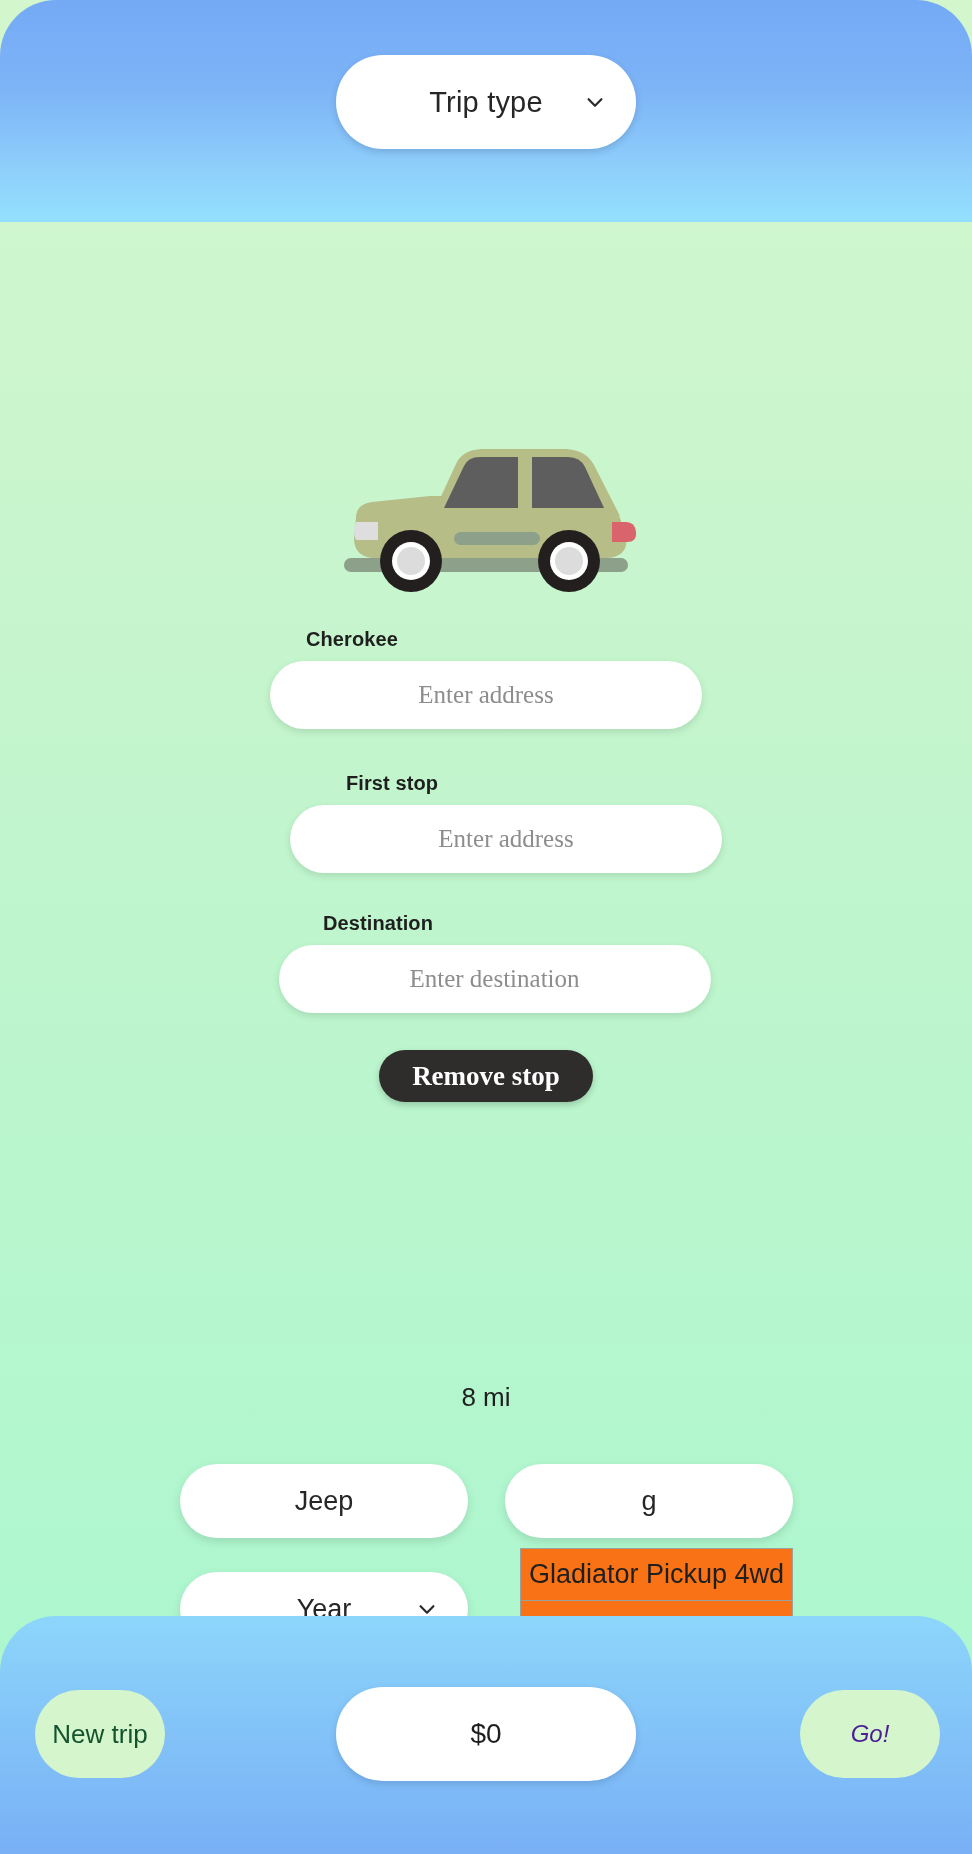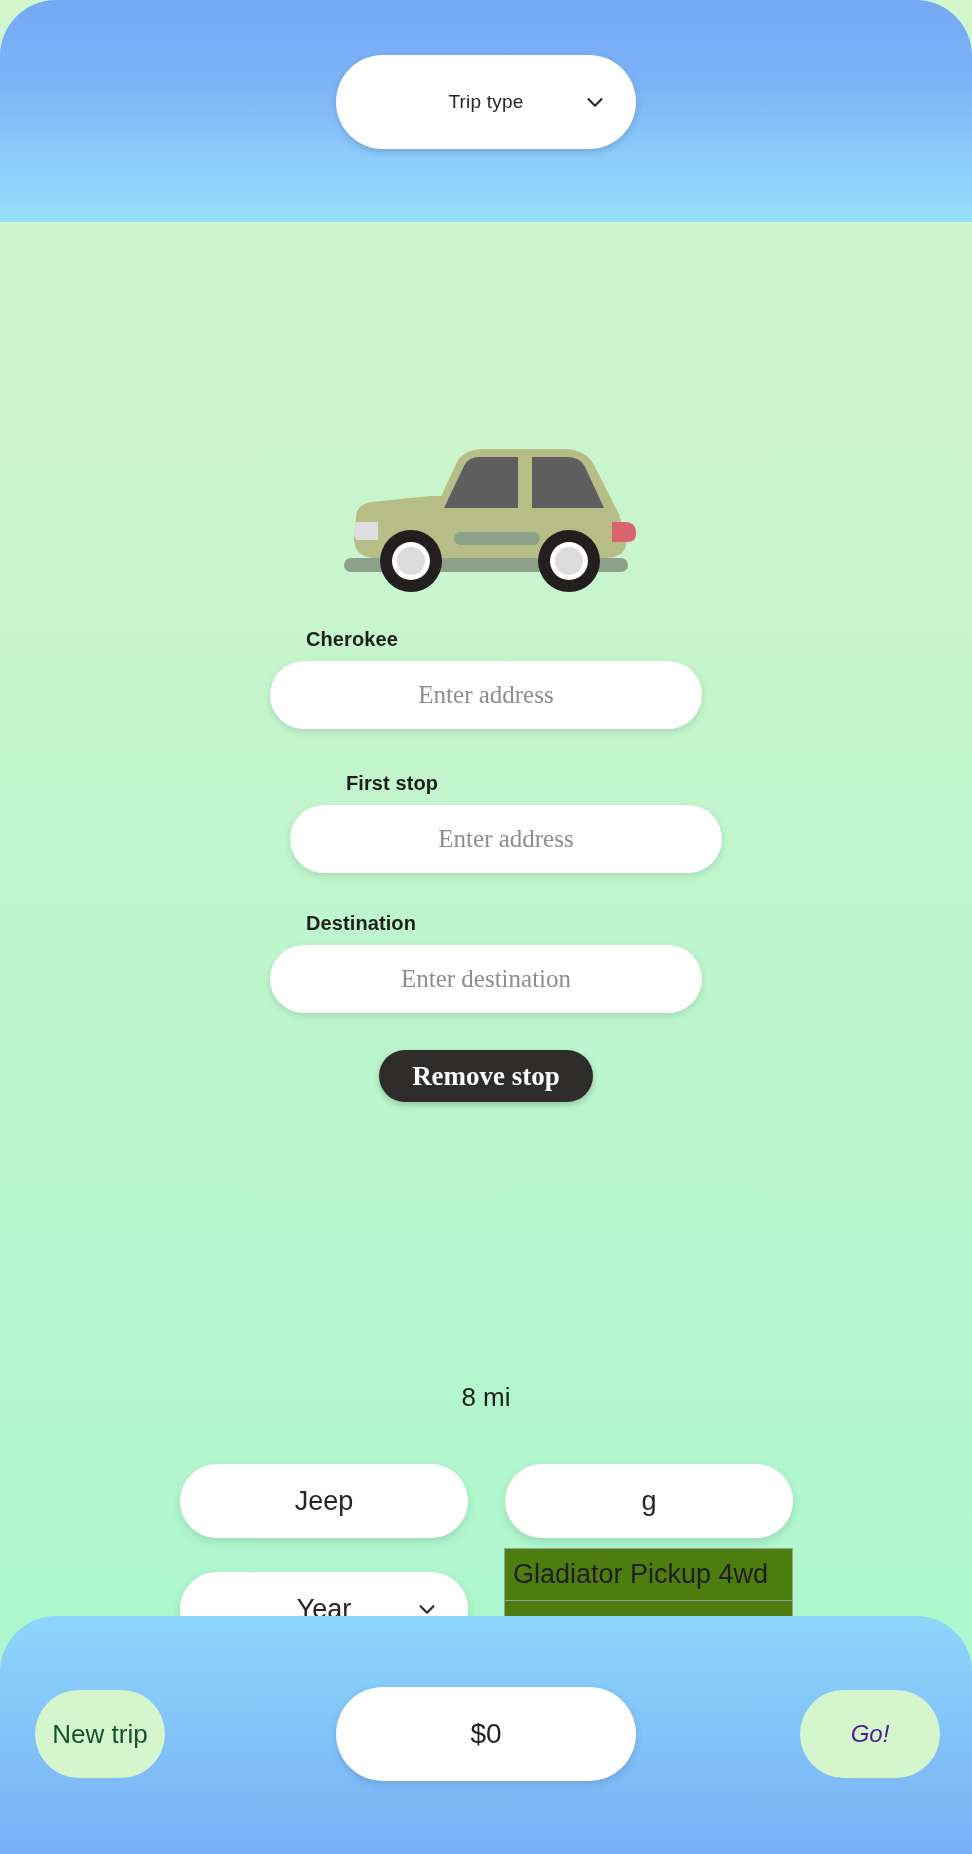--- a/index.html
+++ b/index.html
@@ -36,21 +36,21 @@
     background: #ffffff;
     border-radius: 47px;
     box-shadow: 0 3px 7px rgba(40, 70, 110, 0.22);
     display: flex;
     align-items: center;
     justify-content: center;
     cursor: pointer;
   }
 
   .trip-type-label {
-    font-size: 19px;
+    font-size: 29px;
     color: #262626;
     letter-spacing: 0.2px;
   }
 
   .chevron {
     position: absolute;
     right: 30px;
     top: 50%;
     transform: translateY(-50%);
     width: 22px;
@@ -75,21 +75,21 @@
     top: 208px;
     width: 320px;
     height: 170px;
   }
   .car-illustration svg { display: block; width: 100%; height: 100%; }
 
   
   .field-group { position: absolute; left: 0; width: 972px; }
   .field-group.g1 { top: 406px; }
   .field-group.g2 { top: 550px; padding-left: 40px; }
-  .field-group.g3 { top: 690px; }
+  .field-group.g3 { top: 690px; padding-left: 17px; }
 
   .field-label {
     display: block;
     margin-left: 306px;
     font-size: 20px;
     font-weight: bold;
     color: #1f1f1f;
     letter-spacing: 0.1px;
     margin-bottom: 10px;
   }
@@ -179,29 +179,30 @@
   .suggestion-list {
     position: absolute;
     left: 504px;
     top: 101px;
     width: 289px;
     list-style: none;
   }
 
   .suggestion-item {
     height: 53px;
-    background: #4d7c0f;
+    background: #f97316;
     border: 1px solid #9aa09a;
     display: flex;
     align-items: center;
     padding-left: 8px;
     font-size: 27px;
     color: #1f1f1f;
     white-space: nowrap;
     cursor: pointer;
+    margin-left: 16px;
   }
   .suggestion-item + .suggestion-item { border-top: none; }
 
   
   .footer {
     position: absolute;
     bottom: 0;
     left: 0;
     width: 972px;
     height: 238px;

